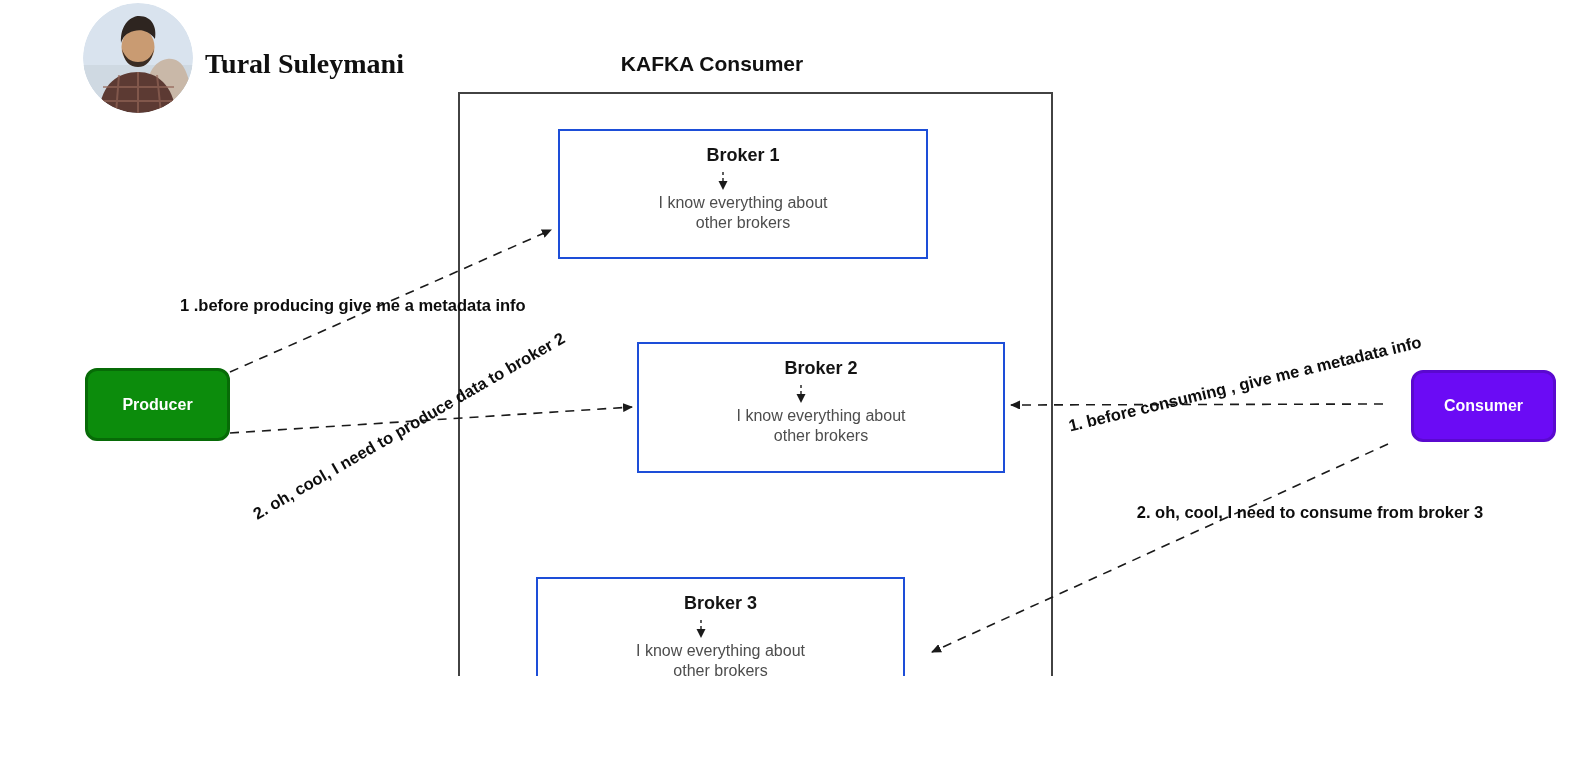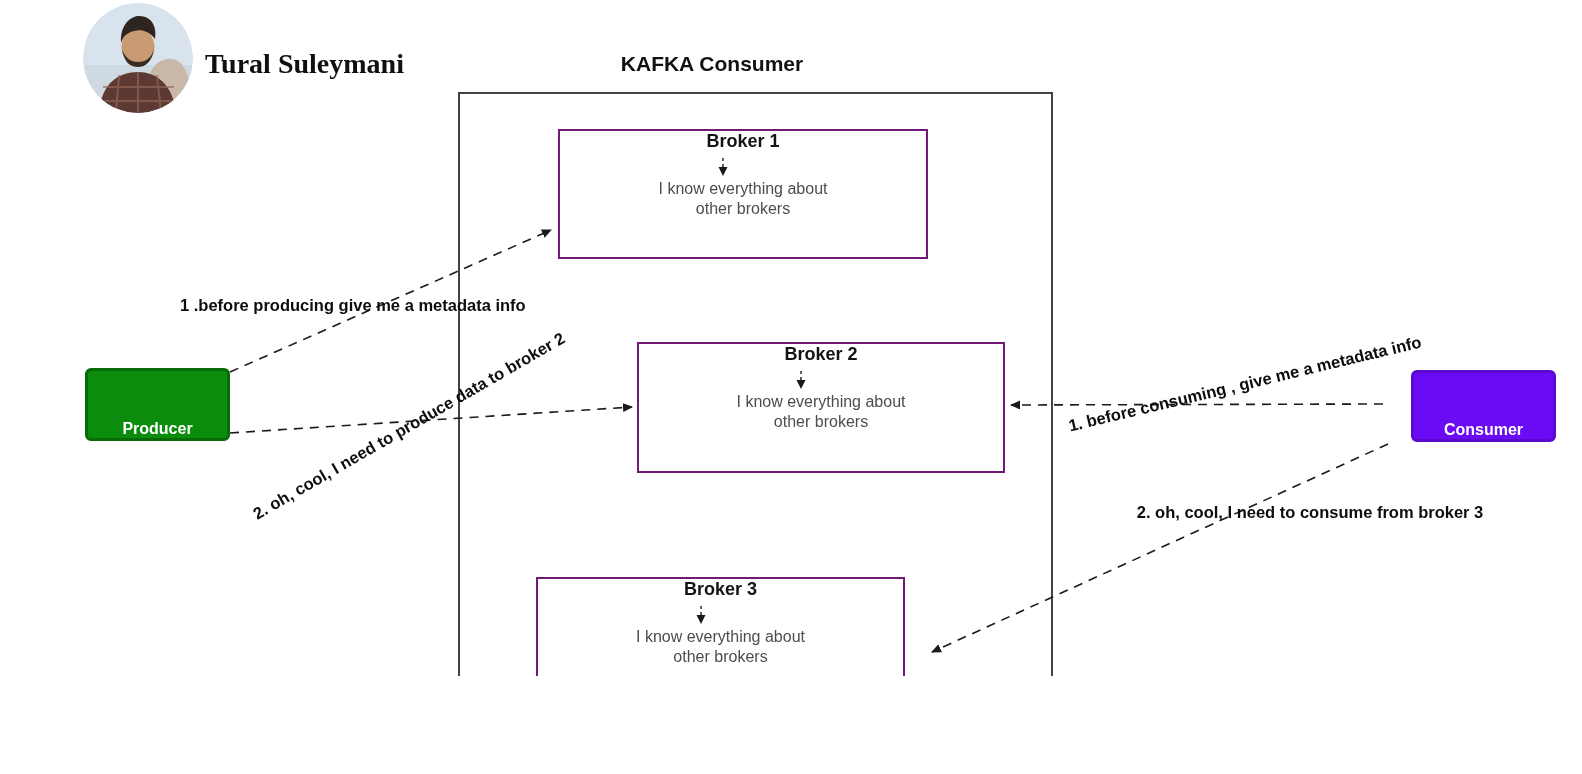--- a/index.html
+++ b/index.html
@@ -14,32 +14,32 @@
   .author-name {
     left:205px; top:48px; font-family:"Liberation Serif", serif;
     font-size:28px; font-weight:bold; color:#101010; white-space:nowrap;
   }
 
   
   .cluster-title { left:712px; top:52px; transform:translateX(-50%); font-size:21px; font-weight:bold; color:#111; white-space:nowrap; }
   .cluster-box { left:458px; top:92px; width:595px; height:673px; border:2px solid #424242; background:transparent; }
 
   
-  .broker { border:2px solid #701a75; background:#ffffff; display:flex; flex-direction:column; align-items:center; z-index:1; }
+  .broker { border:2px solid #1d4ed8; background:#ffffff; display:flex; flex-direction:column; align-items:center; padding-top:14px; z-index:1; }
   .broker-title { font-size:18px; font-weight:bold; color:#141414; }
   .mini-arrow { margin:5px 0 2px 0; transform:translateX(-20px); }
   .broker-body { font-size:16px; line-height:20px; color:#4d4d4d; text-align:center; white-space:pre-line; }
   #broker1 { left:558px; top:129px; width:370px; height:130px; }
   #broker2 { left:637px; top:342px; width:368px; height:131px; }
   #broker3 { left:536px; top:577px; width:369px; height:130px; }
 
   
   .node {
-    border-radius:6px; color:#ffffff; font-weight:bold; font-size:16px;
-    display:flex; align-items:flex-end; justify-content:center; border:3px solid transparent; z-index:2;
+    border-radius:12px; color:#ffffff; font-weight:bold; font-size:16px;
+    display:flex; align-items:center; justify-content:center; border:3px solid transparent; z-index:2;
   }
   #producer { left:85px;   top:368px; width:145px; height:73px; }
   #consumer { left:1383px; top:370px; width:145px; height:72px; }
 
   
   .arrow-label { position:absolute; font-weight:bold; font-size:16.5px; color:#0d0d0d; white-space:nowrap; z-index:4; }
   #lbl-produce-meta { left:180px;  top:296px; }
   #lbl-produce-data { left:409px;  top:426px; transform:translate(-50%,-50%) rotate(-30deg); }
   #lbl-consume-meta { left:1245px; top:384px; transform:translate(-50%,-50%) rotate(-13.5deg); }
   #lbl-consume-data { left:1310px; top:512px; transform:translate(-50%,-50%); }

